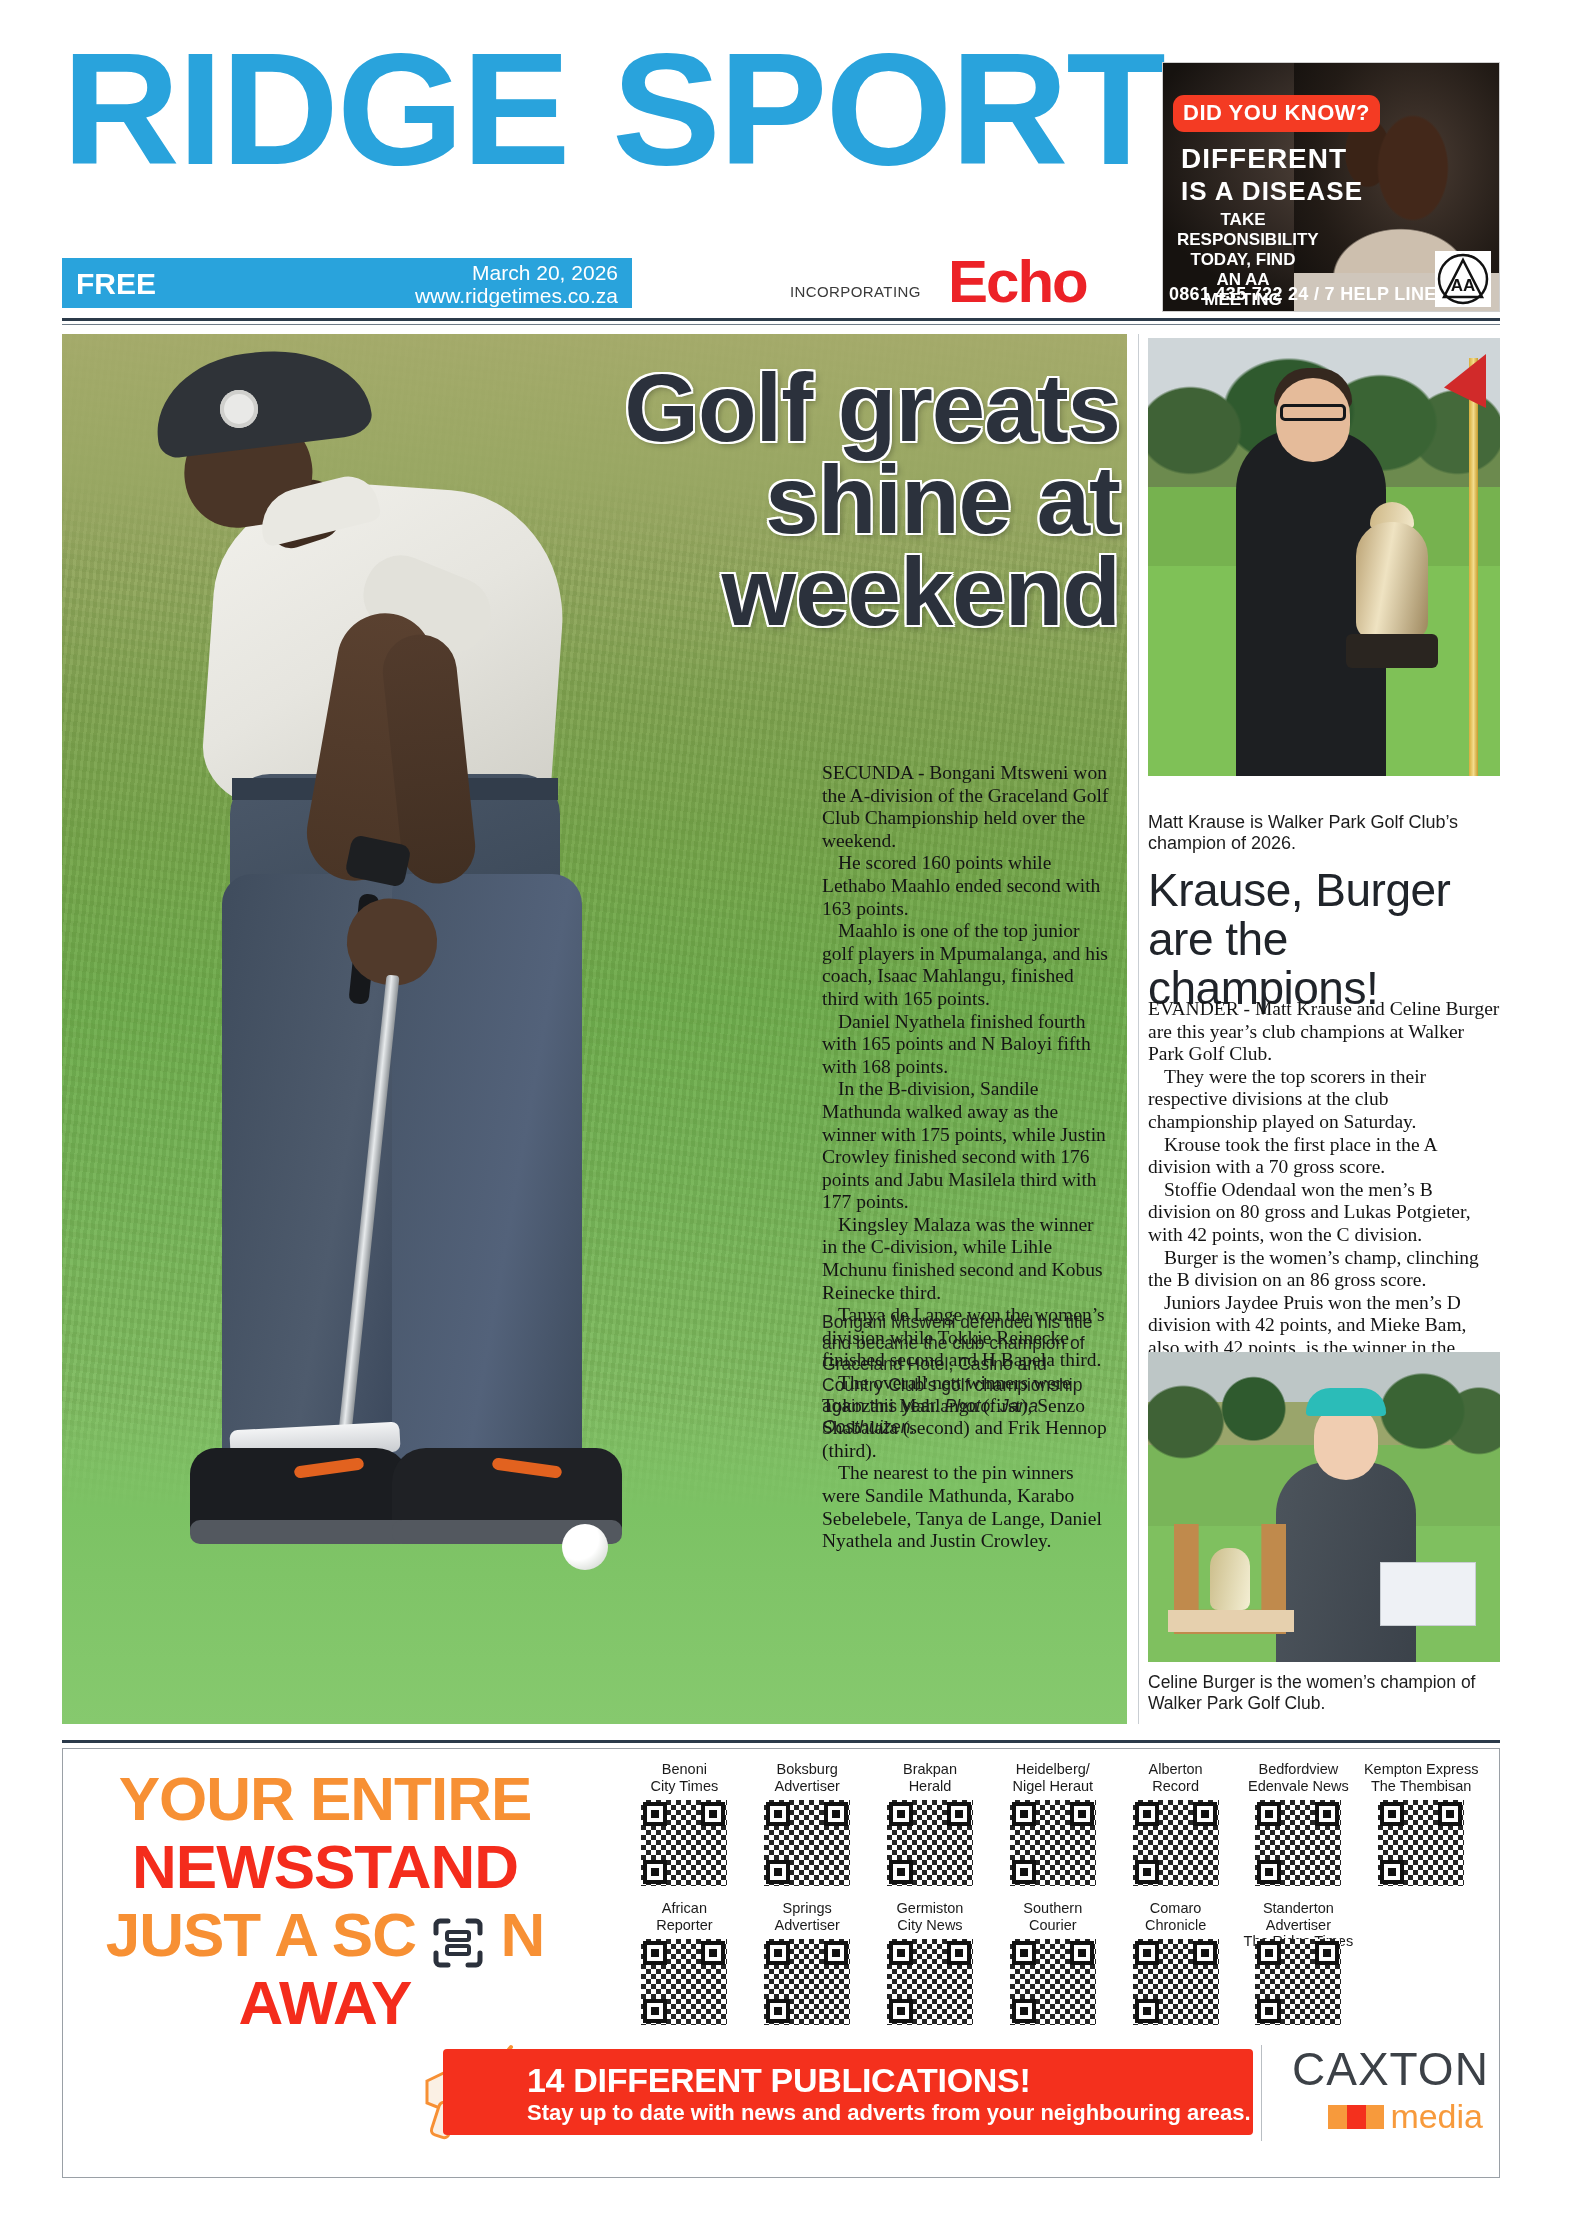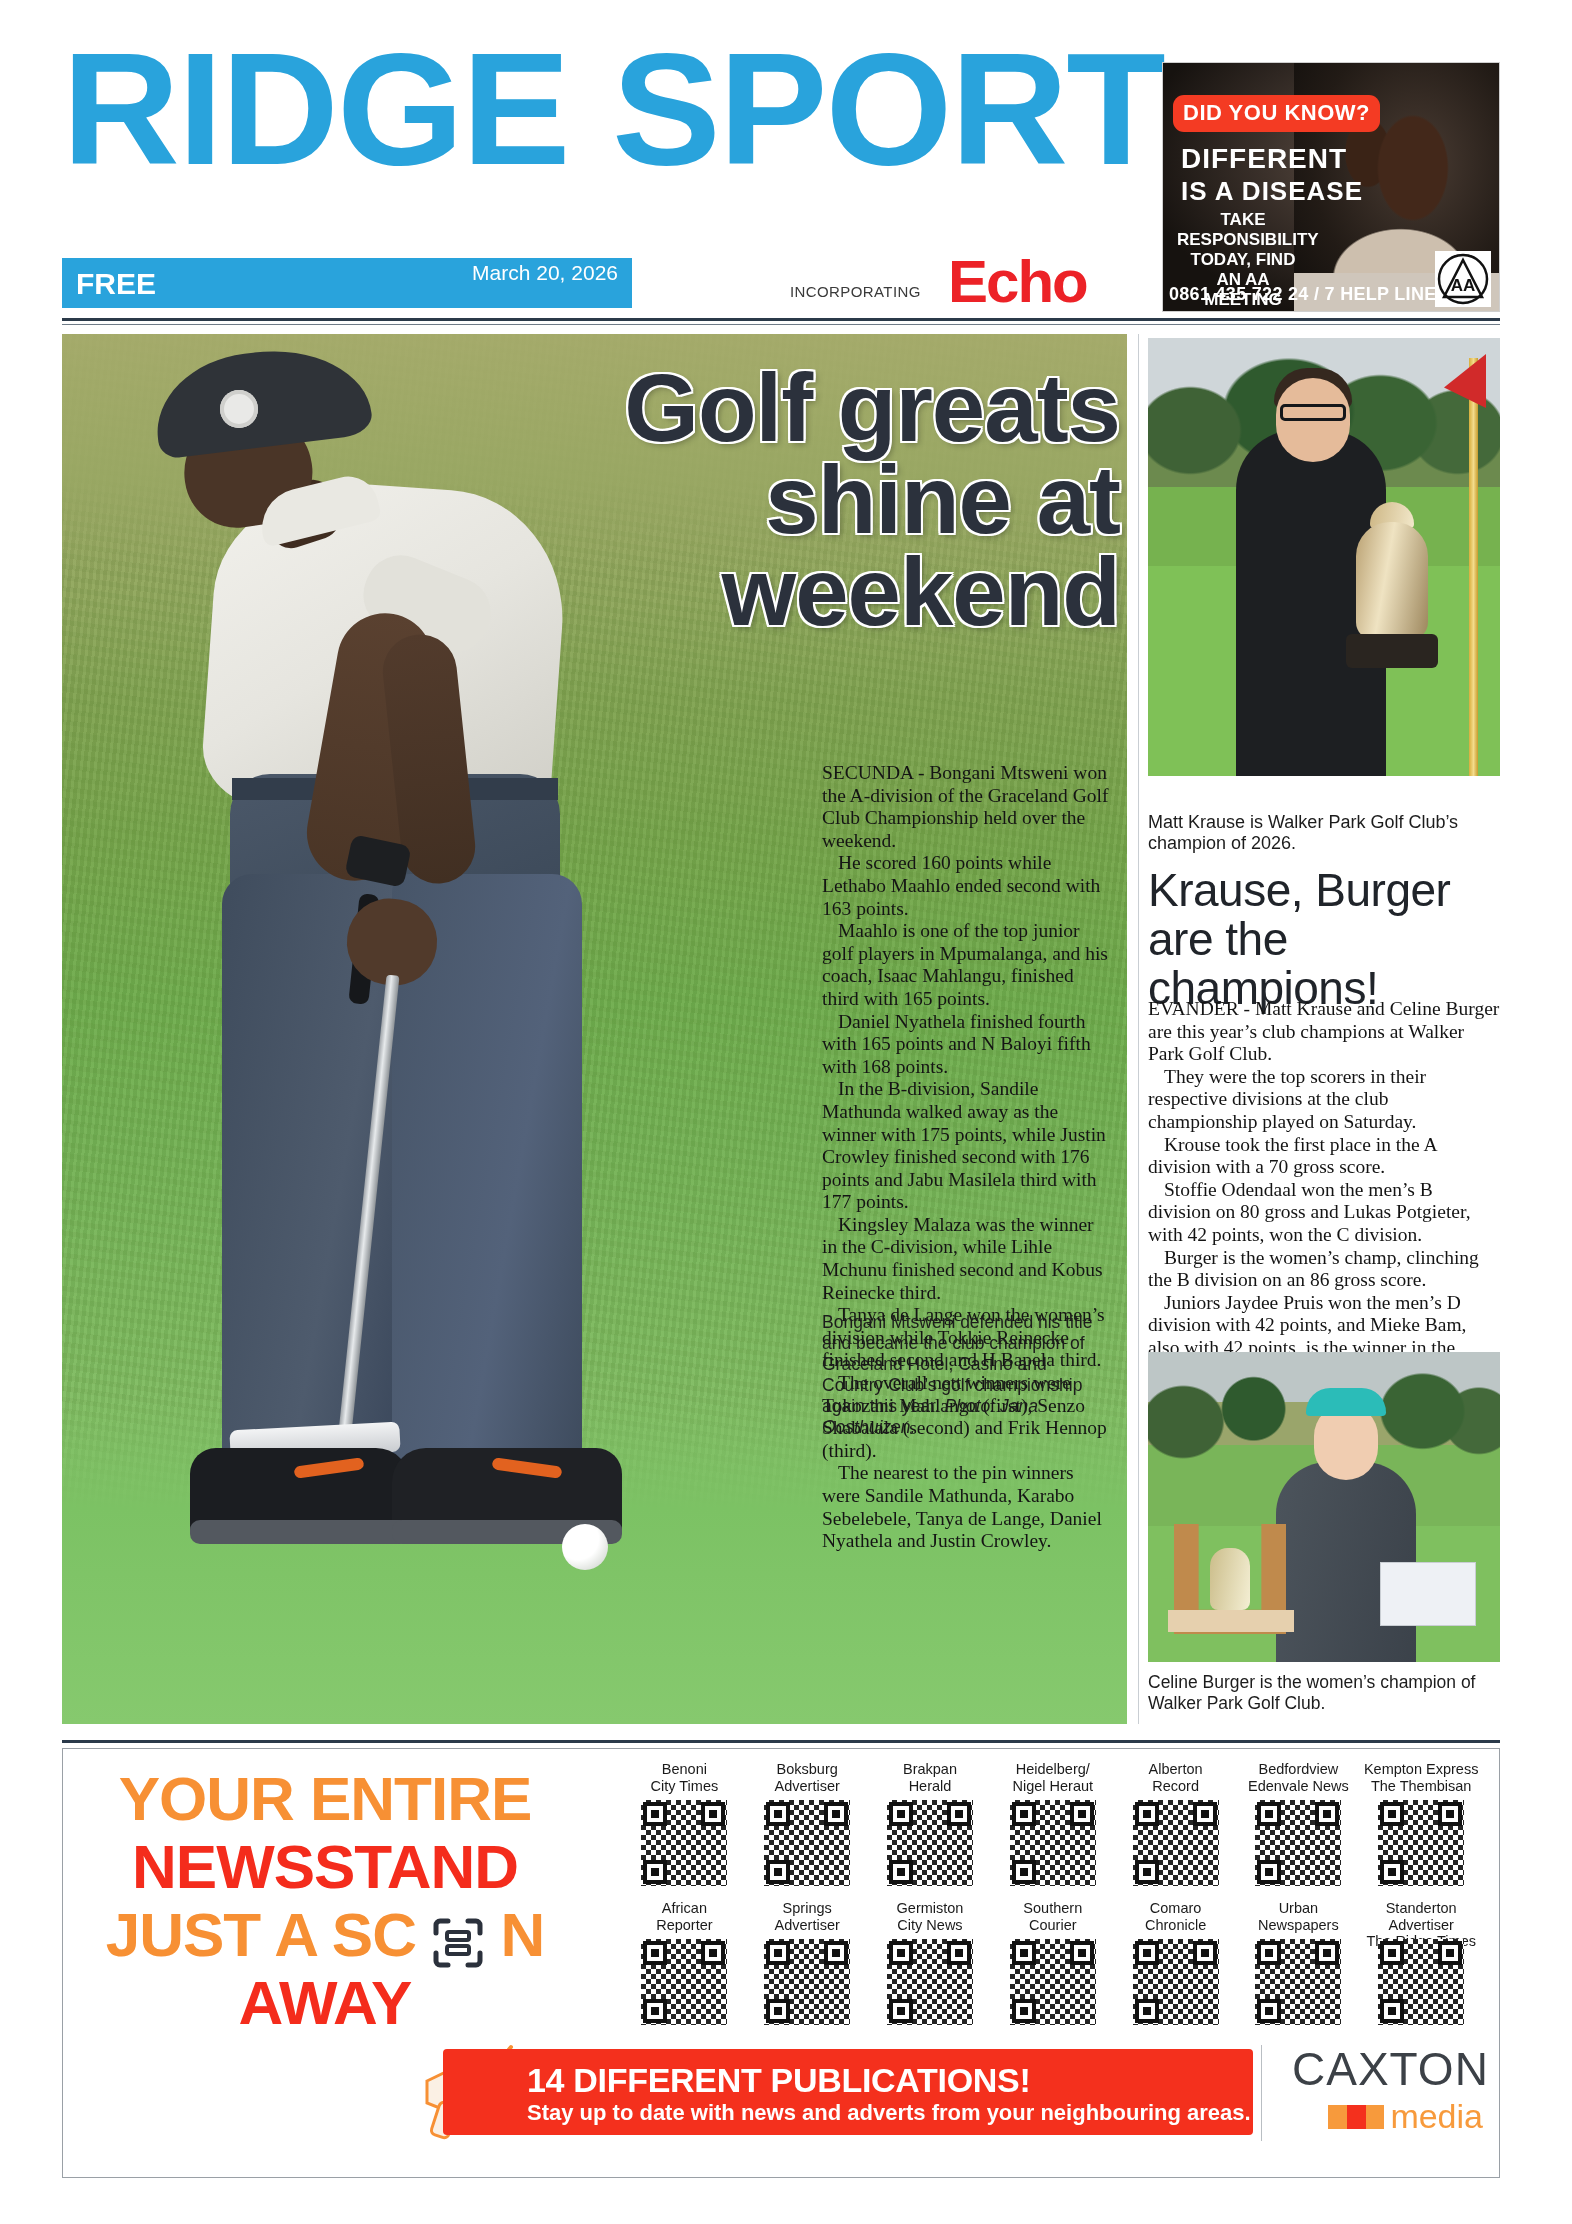--- a/index.html
+++ b/index.html
@@ -33,21 +33,21 @@
     position: absolute; left: 14px; top: 9px;
     font-family: "Liberation Sans Narrow", "Liberation Sans", sans-serif;
     font-weight: 700; font-size: 30px; color: #ffffff; letter-spacing: 0px;
   }
   .bluebar .dateline {
     position: absolute; right: 14px; top: 3px; text-align: right;
     font-family: "Liberation Sans Narrow", "Liberation Sans", sans-serif;
     color: #ffffff;
   }
   .bluebar .dateline .d1 { font-size: 21px; line-height: 23px; display:block; }
-  .bluebar .dateline .d2 { font-size: 24px; line-height: 23px; display:block;margin-top:35px; }
+  .bluebar .dateline .d2 { font-size: 21px; line-height: 23px; display:block; }
 
   .incorporating {
     position: absolute; left: 790px; top: 283px;
     font-family: "Liberation Sans", sans-serif;
     font-size: 15px; font-weight: 400; color: #3a3a3a; letter-spacing: 0.4px;
   }
   .echo {
     position: absolute; left: 948px; top: 252px;
     font-family: "Liberation Sans", sans-serif;
     font-weight: 700; font-size: 60px; line-height: 60px; color: #ec2227;
@@ -756,38 +756,20 @@
               <span class="fp tr">
                 <i></i>
               </span>
               <span class="fp bl">
                 <i></i>
               </span>
             </div>
         </div>
         <div class="qr-cell">
           <div class="qr-label">
-            <span>Urban</span><br>
-            <span>Newspapers</span>
-          </div>
-          <div class="qr-img">
-              <span class="qrnoise"></span>
-              <span class="fp tl">
-                <i></i>
-              </span>
-              <span class="fp tr">
-                <i></i>
-              </span>
-              <span class="fp bl">
-                <i></i>
-              </span>
-            </div>
-        </div>
-        <div class="qr-cell">
-          <div class="qr-label">
             <span>Standerton Advertiser</span><br>
             <span>The Ridge Times</span>
           </div>
           <div class="qr-img">
               <span class="qrnoise"></span>
               <span class="fp tl">
                 <i></i>
               </span>
               <span class="fp tr">
                 <i></i>

